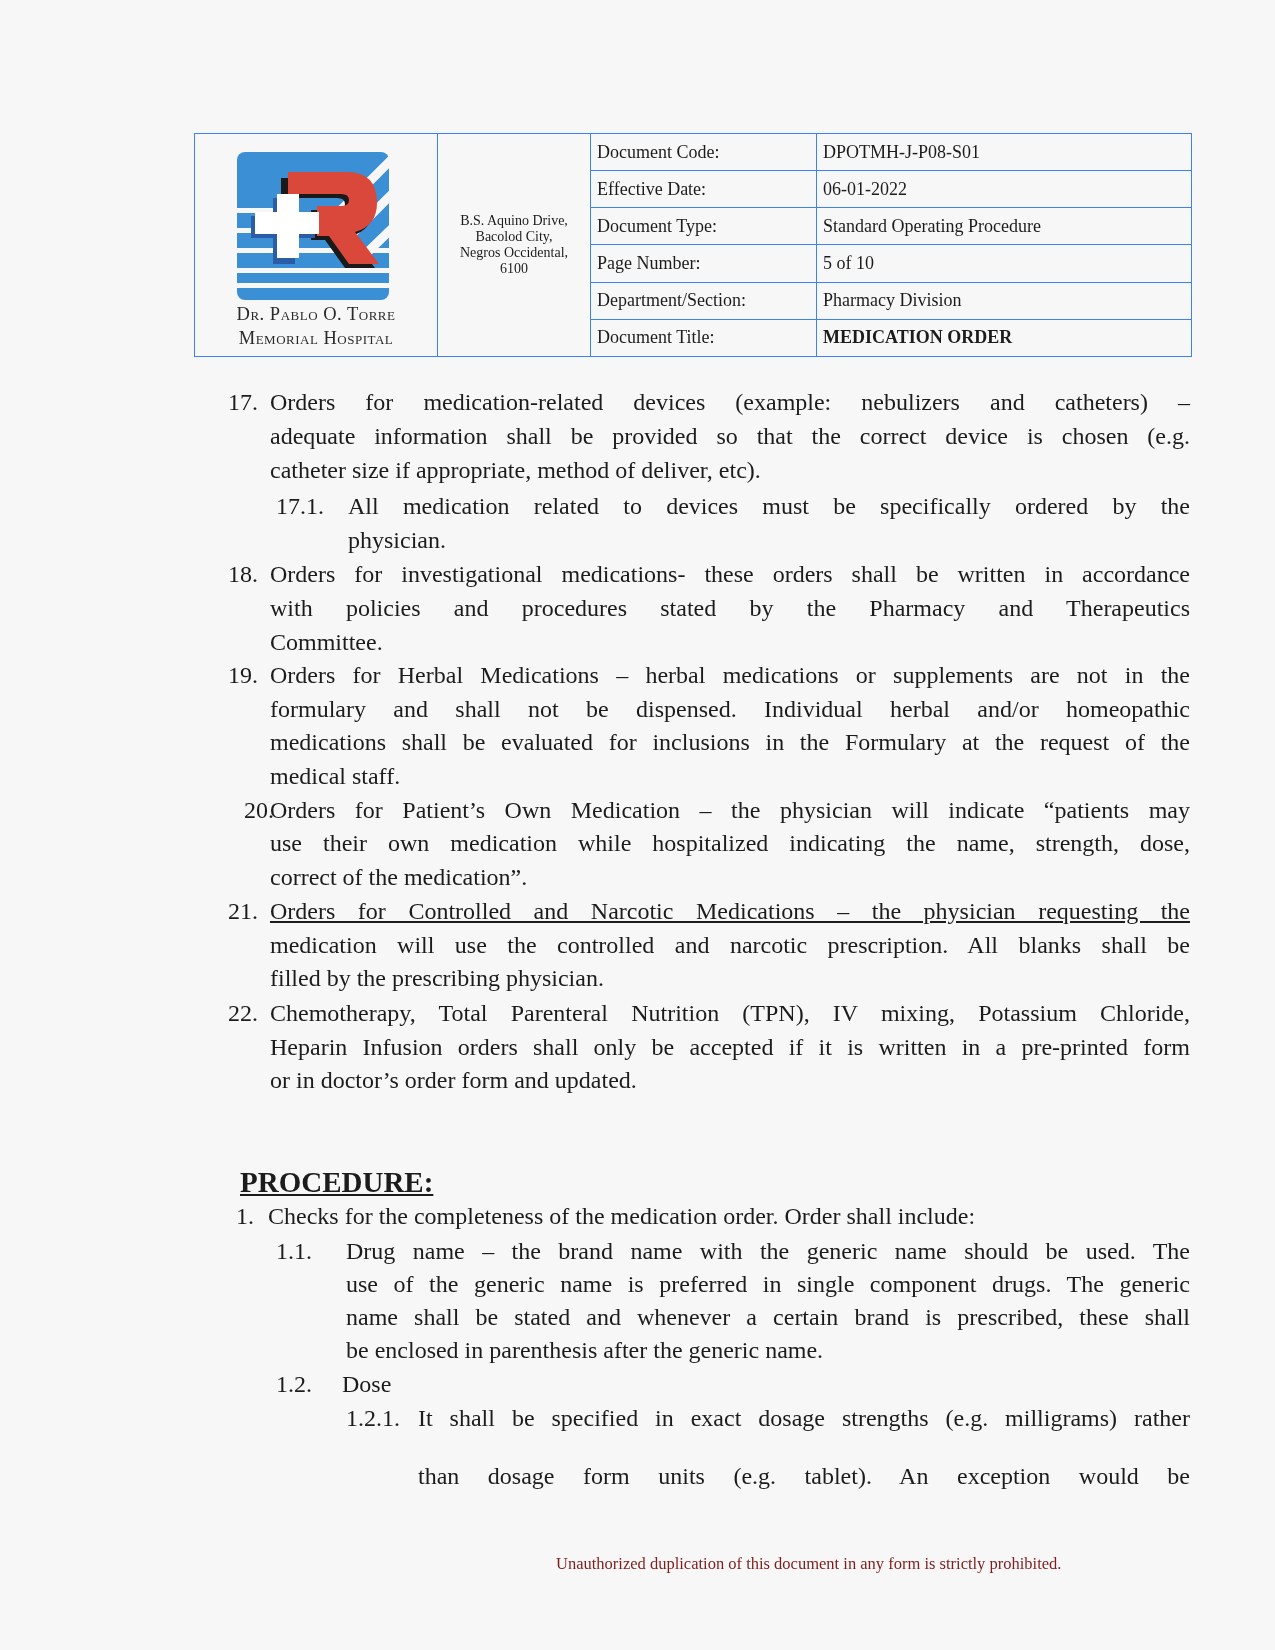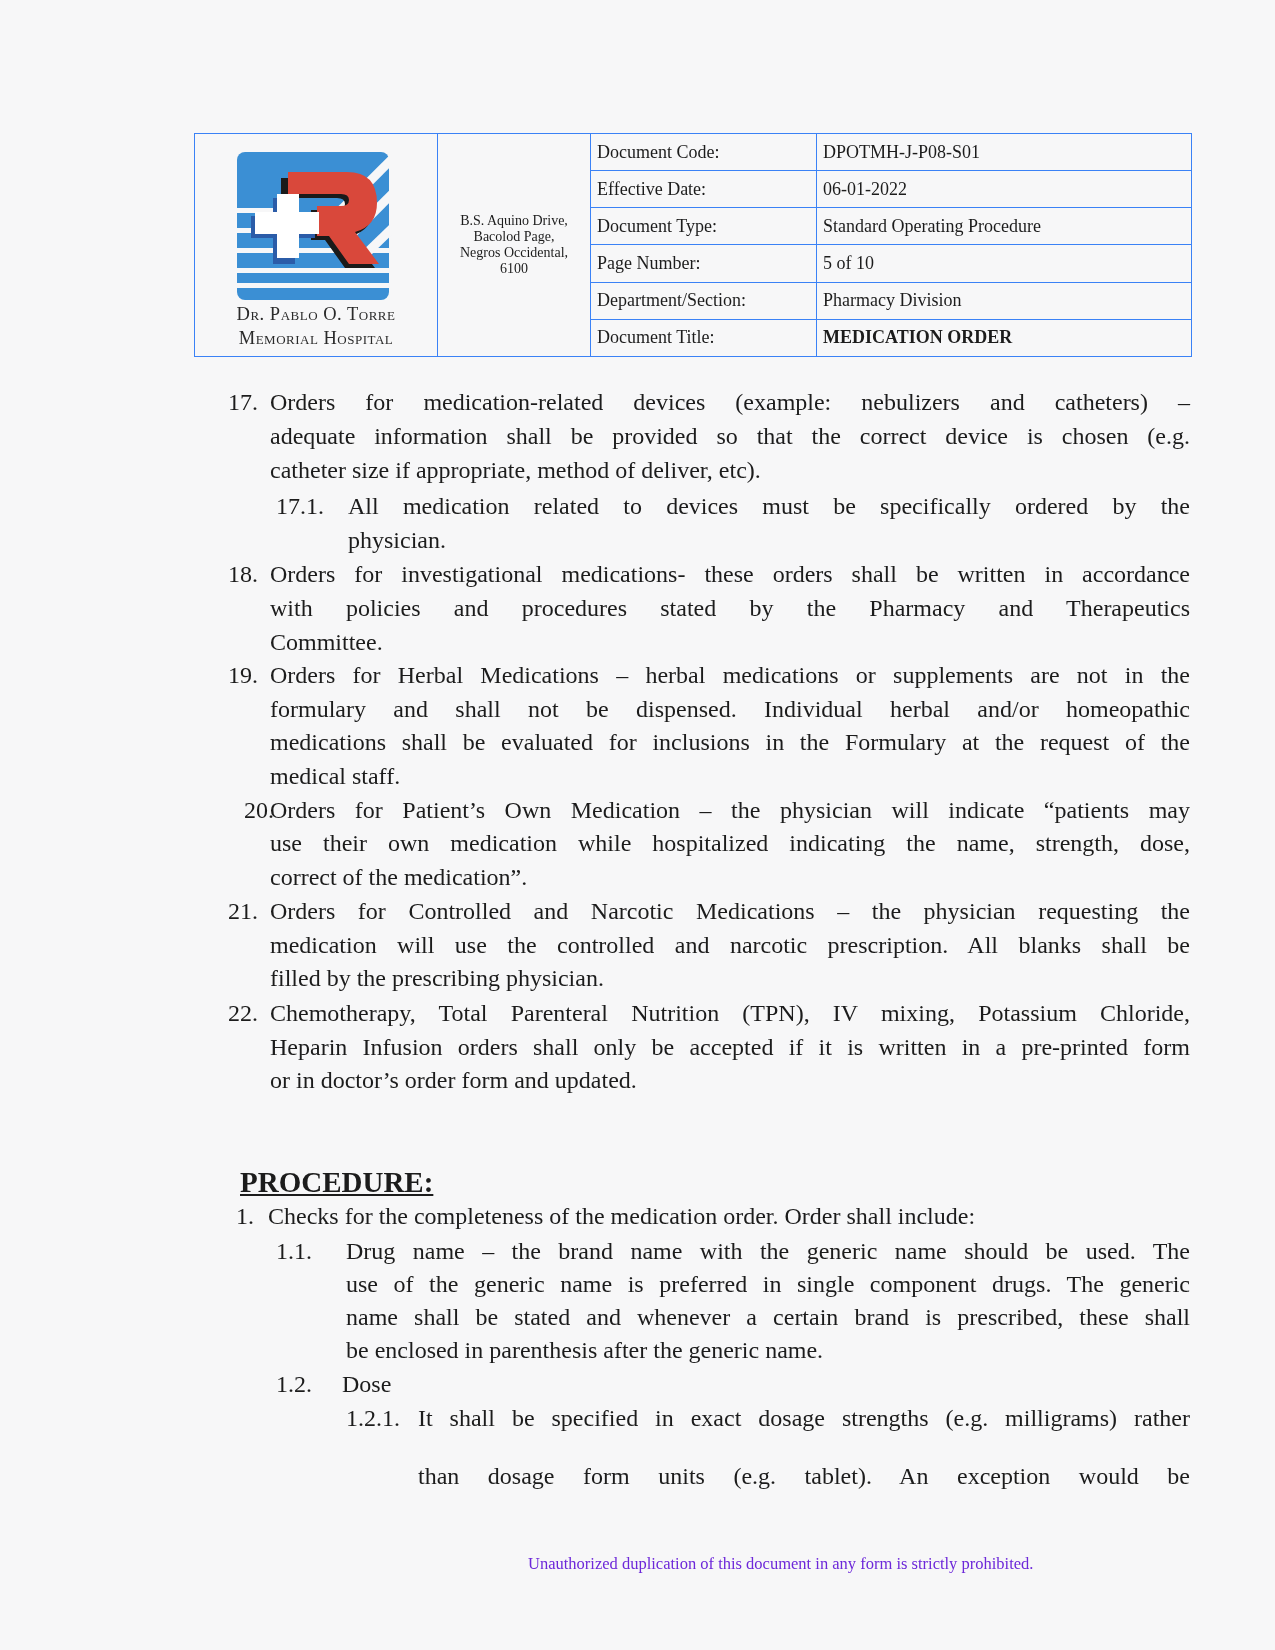--- a/index.html
+++ b/index.html
@@ -20,21 +20,21 @@
   .logo-svg { position: absolute; left: 38px; top: 14px; }
   .hosp-name {
     position: absolute; left: 0; right: 0; top: 168px; text-align: center;
     font-size: 18.5px; line-height: 24px; letter-spacing: 0.5px; font-variant: small-caps; color: #2a2a2a;
   }
   .content { position: absolute; left: 0; top: 0; width: 1275px; }
   .line { position: absolute; font-size: 24px; line-height: 33px; white-space: nowrap; }
   .just { text-align: justify; text-align-last: justify; white-space: normal; }
   .num { position: absolute; font-size: 24px; line-height: 33px; }
   .proc-title { position: absolute; left: 192px; top: 1166px; font-size: 29px; font-weight: bold; text-decoration: underline; margin-left: 48px; }
-  .footer { position: absolute; left: 528px; top: 1554px; font-size: 16.5px; color: #6d28d9; }
+  .footer { position: absolute; left: 556px; top: 1554px; font-size: 16.5px; color: #7f1d1d; }
 </style>
 </head>
 <body>
 
 <table class="header-table">
   <tbody>
       <tr>
     <td class="logo-cell" rowspan="6">
       <svg class="logo-svg" width="160" height="160" viewBox="0 0 160 160">
         <rect x="4" y="4" width="152" height="148" rx="8" fill="#3b8fd4"></rect>
@@ -53,21 +53,21 @@
         <path d="M40 50 L62 50 L62 68 L82 68 L82 90 L62 90 L62 116 L40 116 L40 90 L18 90 L18 68 L40 68 Z" fill="#2b5ca8"></path>
         <path d="M44 46 L66 46 L66 64 L86 64 L86 86 L66 86 L66 110 L44 110 L44 86 L22 86 L22 64 L44 64 Z" fill="#ffffff"></path>
       </svg>
       <div class="hosp-name">
         <div>Dr. Pablo O. Torre</div>
         <div>Memorial Hospital</div>
       </div>
     </td>
     <td class="addr-cell" rowspan="6">
       <div>B.S. Aquino Drive,</div>
-      <div>Bacolod Page,</div>
+      <div>Bacolod City,</div>
       <div>Negros Occidental,</div>
       <div>6100</div>
     </td>
     <td class="label-cell">Document Code:</td>
     <td class="value-cell">DPOTMH-J-P08-S01</td>
   </tr>
   <tr>
     <td class="label-cell">Effective Date:</td>
     <td class="value-cell">06-01-2022</td>
   </tr>
@@ -119,21 +119,21 @@
 
   <div>
     <span class="num" style="left:228px;top:794px;margin-left:16px;">20.</span>
     <div class="line just" style="left:270px;top:794px;width:920px;">Orders for Patient’s Own Medication – the physician will indicate “patients may</div>
     <div class="line just" style="left:270px;top:827px;width:920px;">use their own medication while hospitalized indicating the name, strength, dose,</div>
     <div class="line" style="left:270px;top:861px;">correct of the medication”.</div>
   </div>
 
   <div>
     <span class="num" style="left:228px;top:895px;">21.</span>
-    <div class="line just" style="left:270px;top:895px;width:920px;">Orders for Controlled and Narcotic Medications – the physician requesting the</div>
+    <div class="line just" style="left:270px;top:895px;width:920px;text-decoration:underline;">Orders for Controlled and Narcotic Medications – the physician requesting the</div>
     <div class="line just" style="left:270px;top:929px;width:920px;">medication will use the controlled and narcotic prescription. All blanks shall be</div>
     <div class="line" style="left:270px;top:962px;">filled by the prescribing physician.</div>
   </div>
 
   <div>
     <span class="num" style="left:228px;top:997px;">22.</span>
     <div class="line just" style="left:270px;top:997px;width:920px;">Chemotherapy, Total Parenteral Nutrition (TPN), IV mixing, Potassium Chloride,</div>
     <div class="line just" style="left:270px;top:1031px;width:920px;">Heparin Infusion orders shall only be accepted if it is written in a pre-printed form</div>
     <div class="line" style="left:270px;top:1064px;">or in doctor’s order form and updated.</div>
   </div>

